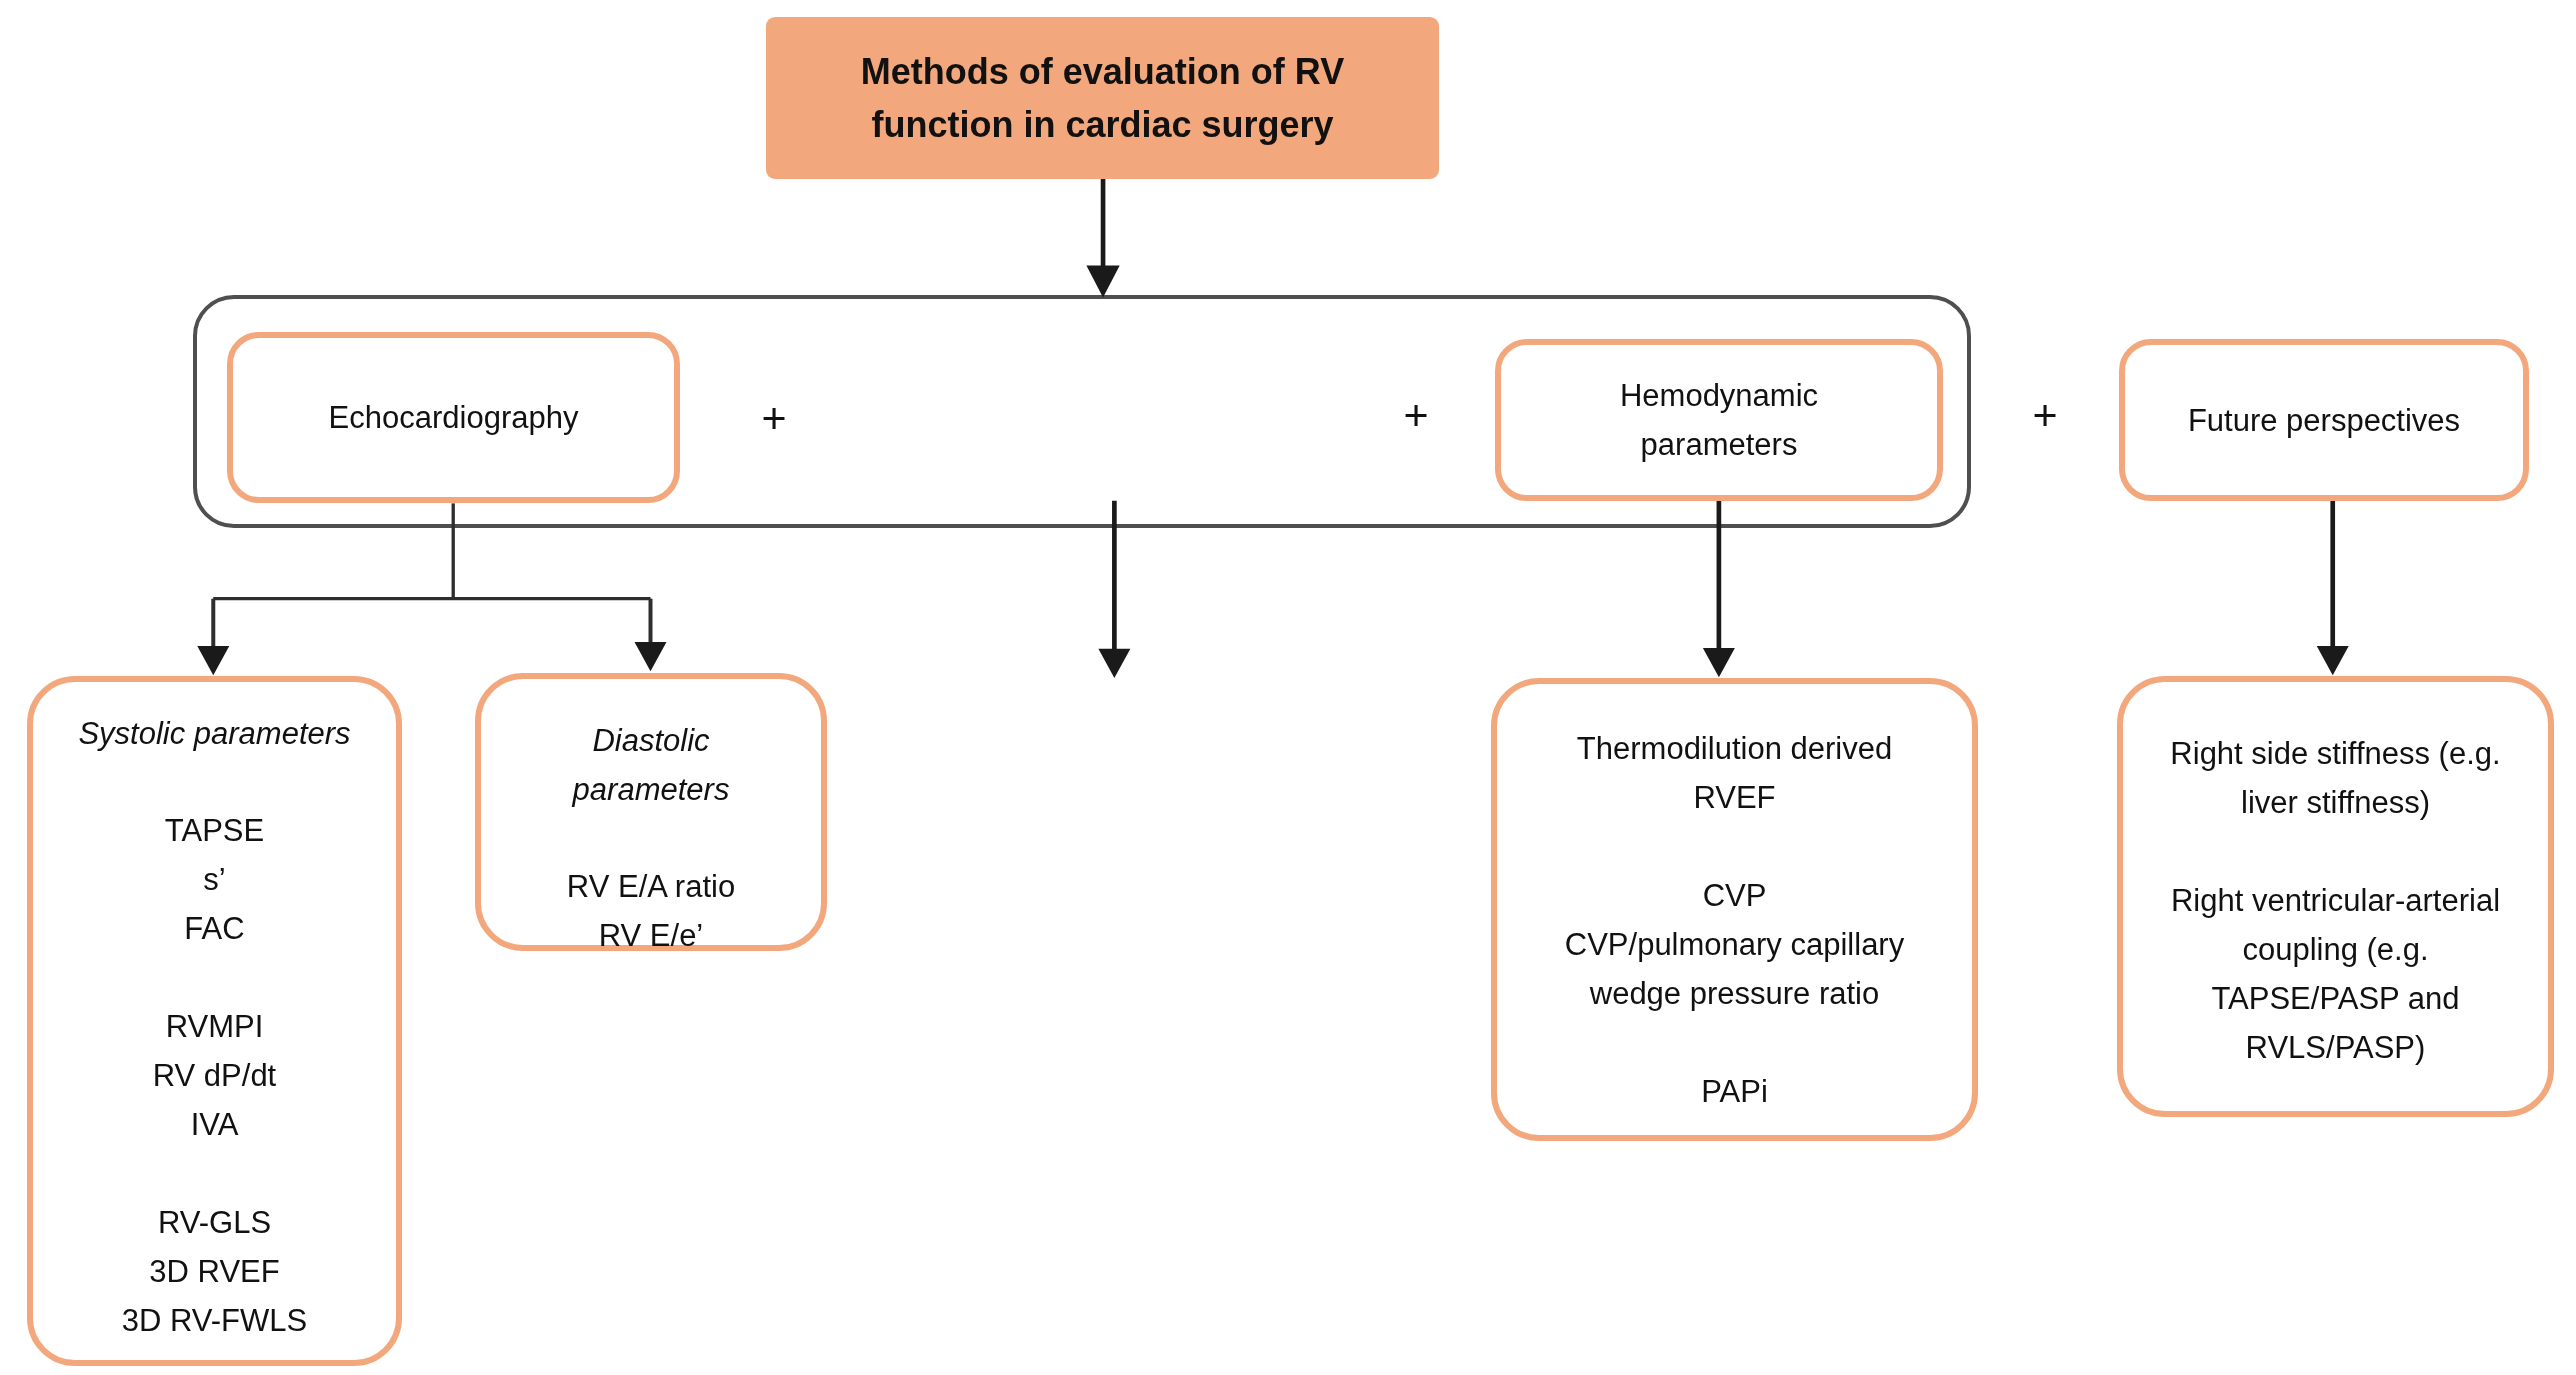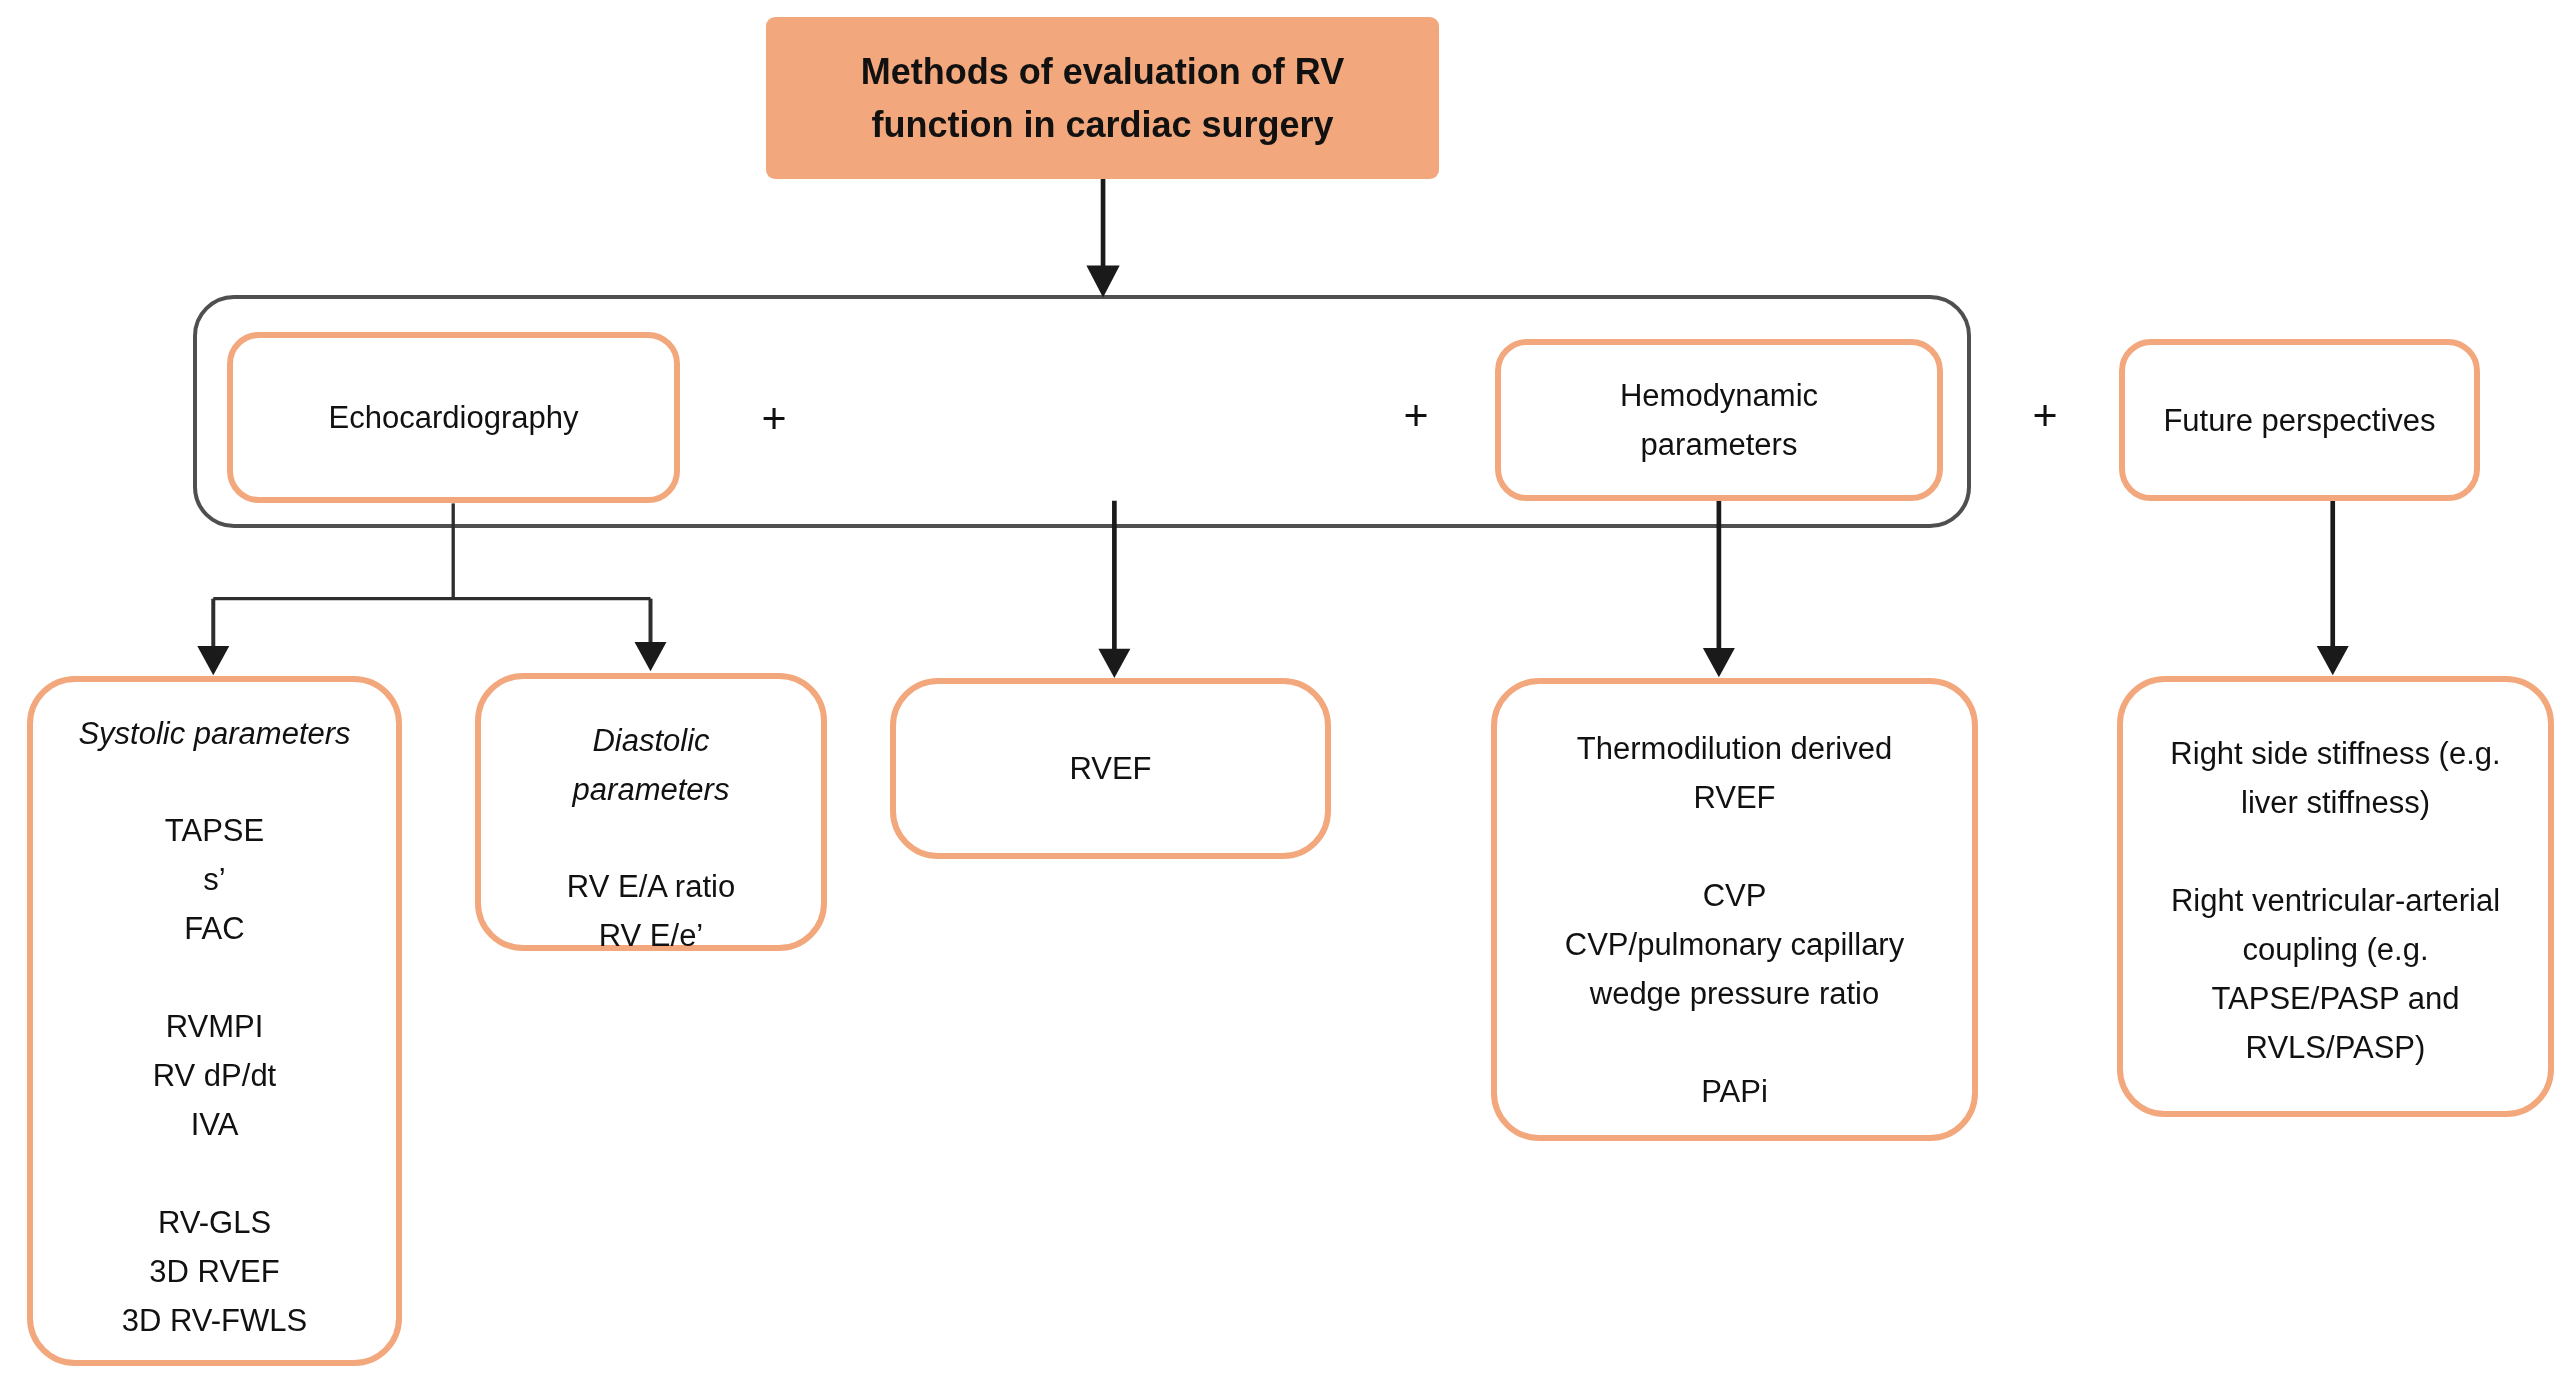--- a/index.html
+++ b/index.html
@@ -20,21 +20,21 @@
   }
   .category-box{
     position:absolute;background:#ffffff;
     border:6.7px solid var(--orange-border,#F2A87C);box-sizing:border-box;border-radius:32px;
     display:flex;align-items:center;justify-content:center;text-align:center;
     font-size:31px;line-height:49px;
   }
   #box-echo{left:227px;top:332px;width:453px;height:171px;}
   #box-cmr{left:893px;top:339px;width:443px;height:162px;}
   #box-hemo{left:1495px;top:339px;width:448px;height:162px;padding:4px 47px;}
-  #box-future{left:2119px;top:339px;width:361px;height:162px;padding:0 27px;}
+  #box-future{left:2119px;top:339px;width:410px;height:162px;padding:0 27px;}
   .plus{
     position:absolute;font-size:43px;font-weight:normal;color:#111111;
     transform:translate(-50%,-50%);
   }
   #plus-1{left:774px;top:418px;}
   #plus-2{left:1416px;top:415px;}
   #plus-3{left:2045px;top:415px;}
   .detail-box{
     position:absolute;background:#ffffff;
     border:6.7px solid var(--orange-border,#F2A87C);box-sizing:border-box;border-radius:48px;
@@ -115,23 +115,20 @@
 3D RVEF
 3D RV-FWLS</div>
   </div>
 
   <div class="detail-box" id="box-diastolic">
     <div class="box-heading">Diastolic parameters</div>
     <div class="box-lines">RV E/A ratio
 RV E/e’</div>
   </div>
 
-  <div class="detail-box no-gap" id="box-rvef">
-    <div class="box-lines">RVEF</div>
-  </div>
 
   <div class="detail-box no-gap" id="box-hemo-detail">
     <div class="box-lines">Thermodilution derived RVEF
 
 CVP
 CVP/pulmonary capillary wedge pressure ratio
 
 PAPi</div>
   </div>
 

